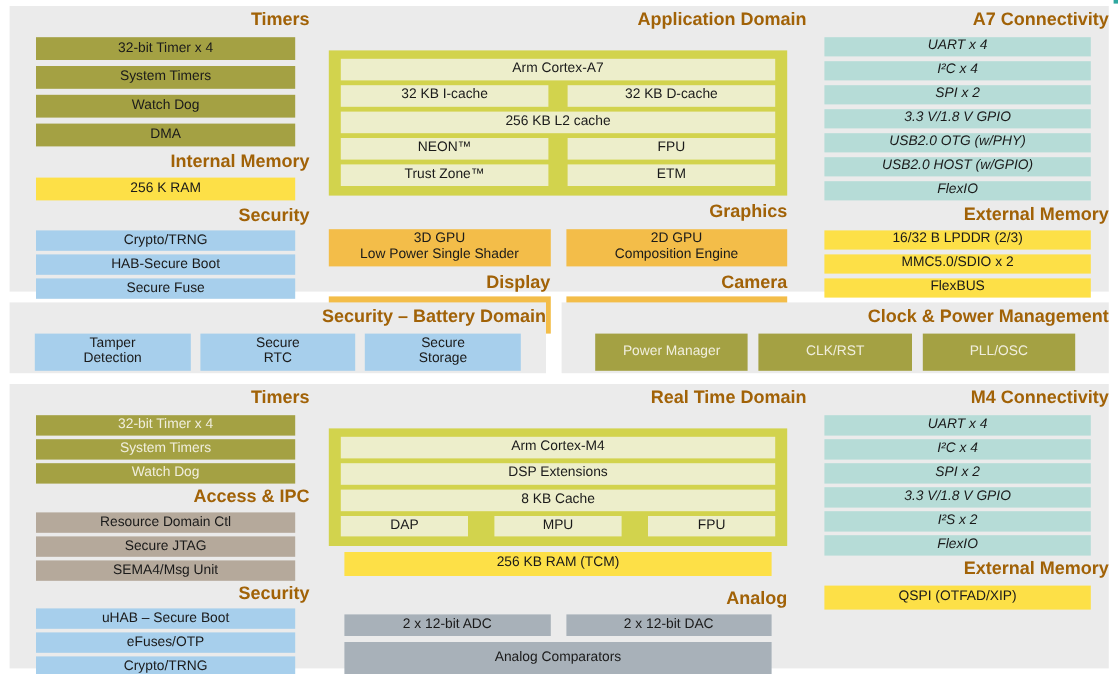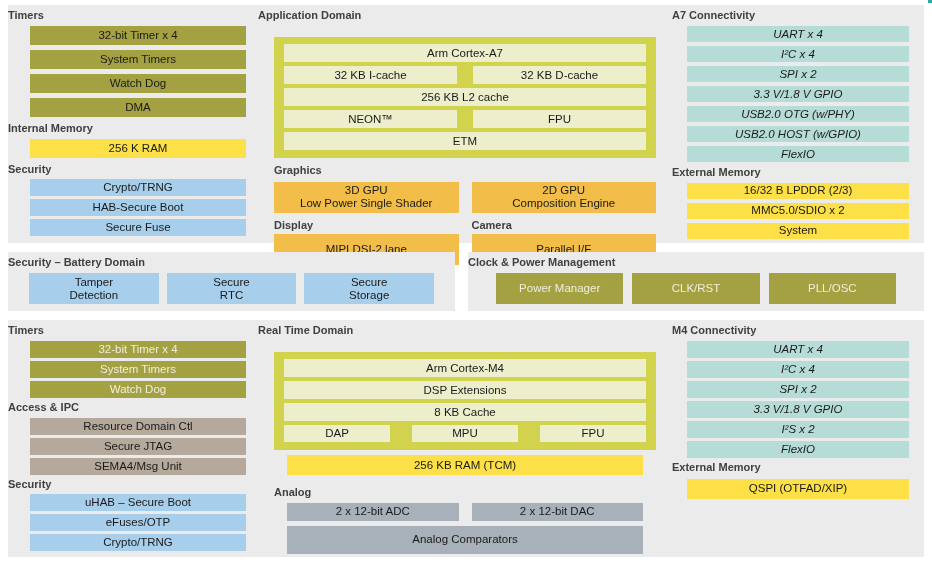--- a/index.html
+++ b/index.html
@@ -10,21 +10,21 @@
   .panel { position:absolute; background:#ebebeb; }
   #band-top    { left:8px; top:5px;   width:916px; height:238px; display:flex; }
   #band-mid-l  { left:8px; top:252px; width:447px; height:59px; }
   #band-mid-r  { left:468px; top:252px; width:456px; height:59px; }
   #band-bot    { left:8px; top:320px; width:916px; height:237px; display:flex; }
 
   .col-left  { width:250px; flex:none; }
   .col-mid   { flex:1; }
   .col-right { width:252px; flex:none; }
 
-  .title { font-weight:bold; font-size:11px; text-align:left; line-height:1.12; color:#404040; }
+  .title { font-weight:bold; font-size:15px; text-align:right; line-height:1.12; color:#a16207; }
   .t-band { margin-top:4px; margin-bottom:5px; }
 
   .blk {
     display:flex; align-items:center; justify-content:center; text-align:center;
     font-size:11.5px; line-height:1.12; white-space:pre-line;
   }
   
   .olive    { background:#a4a143; }
   .olive-w  { background:#a4a143; color:#f0eedd; }
   .tan      { background:#fde047; }
@@ -113,20 +113,21 @@
           <div class="blk pale">32 KB D-cache</div>
         </div>
         <div class="row single">
             <div class="blk pale">256 KB L2 cache</div>
           </div>
         <div class="row">
           <div class="blk pale">NEON™</div>
           <div class="blk pale">FPU</div>
         </div>
         <div class="row">
+          <div class="blk pale">Trust Zone™</div>
           <div class="blk pale">ETM</div>
         </div>
       </div>
       <div class="title t-sub">Graphics</div>
       <div class="two-col gpu-row">
         <div class="blk amber">3D GPU
 Low Power Single Shader</div>
         <div class="blk amber">2D GPU
 Composition Engine</div>
       </div>
@@ -149,21 +150,21 @@
       <div class="blk teal h16">SPI x 2</div>
       <div class="blk teal h16">3.3 V/1.8 V GPIO</div>
       <div class="blk teal h16">USB2.0 OTG (w/PHY)</div>
       <div class="blk teal h16">USB2.0 HOST (w/GPIO)</div>
       <div class="blk teal h16">FlexIO</div>
     </div>
     <div class="title" style="margin:2px 0 4px">External Memory</div>
     <div class="stack">
       <div class="blk tan h16">16/32 B LPDDR (2/3)</div>
       <div class="blk tan h16">MMC5.0/SDIO x 2</div>
-      <div class="blk tan h16">System</div>
+      <div class="blk tan h16">FlexBUS</div>
     </div>
   </div>
 </div>
 
 <div class="panel" id="band-mid-l">
   <div class="title t-band">Security – Battery Domain</div>
   <div class="mid-row">
     <div class="blk blue">Tamper
 Detection</div>
     <div class="blk blue">Secure

